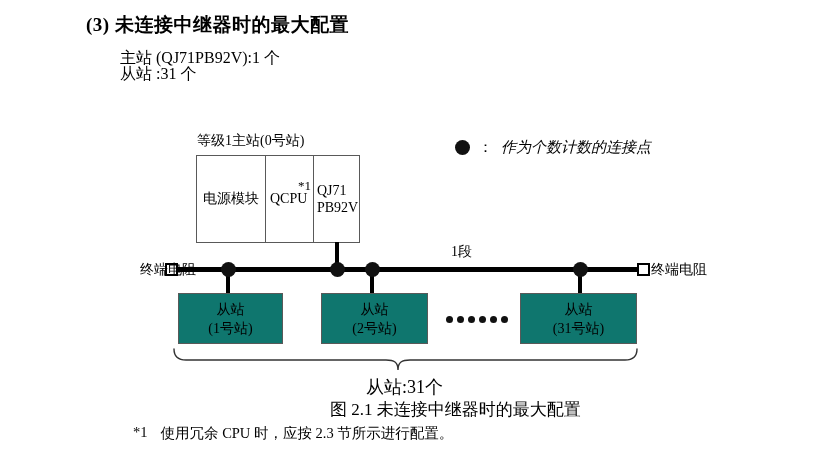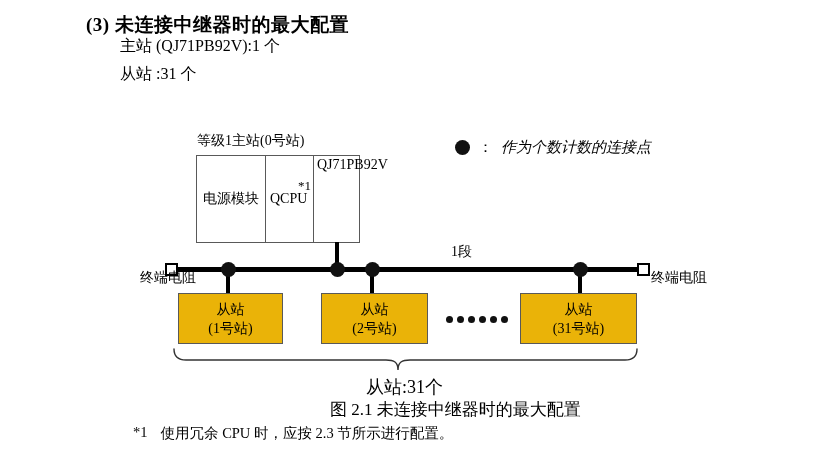--- a/index.html
+++ b/index.html
@@ -3,58 +3,58 @@
 <meta charset="utf-8">
 <style>
   html,body { margin:0; padding:0; background:#fff; }
   .page {
     position:relative; width:821px; height:457px; background:#ffffff;
     font-family:"Liberation Serif","DejaVu Serif",serif; color:#000;
     overflow:hidden;
   }
   .abs { position:absolute; }
   .heading { left:86px; top:12px; font-size:19px; font-weight:bold; letter-spacing:0.5px; white-space:nowrap; }
-  .introline { left:120px; top:36px; font-size:16px; white-space:nowrap; }
+  .introline { left:120px; top:48px; font-size:16px; white-space:nowrap; }
   .introline2 { left:120px; top:64px; font-size:16px; white-space:nowrap; }
 
   .master-label { left:197px; top:132px; font-size:14px; white-space:nowrap;font-family:Liberation Serif, serif; }
   .master-box {
     left:196px; top:155px; width:164px; height:88px;
     border:1px solid #595959; box-sizing:border-box; background:#fff;
     display:flex;
   }
   .cell { box-sizing:border-box; border-right:1px solid #595959; position:relative; font-size:14px; }
   .cell:last-child { border-right:none; }
   .cell-power { width:69px; display:flex; align-items:center; justify-content:center; }
   .cell-cpu { width:48px; }
   .cpu-note { position:absolute; top:22px; right:2px; font-size:13px; }
   .cpu-text { position:absolute; left:4px; top:35px; }
-  .cell-module { width:45px; display:flex; flex-direction:row; padding-left:3px; line-height:17px; }
+  .cell-module { width:45px; display:flex; flex-direction:column; justify-content:center; padding-left:3px; line-height:17px; }
 
   .legend { left:455px; top:138px; display:flex; align-items:center; font-size:15px; white-space:nowrap; }
   .legend-dot { width:15px; height:15px; border-radius:50%; background:#111; margin-right:8px; }
 
   .segment-label { left:451px; top:243px; font-size:14px; white-space:nowrap; }
 
   .bus { left:177px; top:267px; width:461px; height:5px; background:#000; }
   .terminator {
     width:13px; height:13px; box-sizing:border-box;
     border:2px solid #000; background:#fff; top:263px;
   }
   .terminator.left { left:165px; }
   .terminator.right { left:637px; }
-  .term-label { font-size:14px; top:269px; white-space:nowrap; }
+  .term-label { font-size:14px; top:261px; white-space:nowrap; }
   .term-label.left { left:140px; }
   .term-label.right { left:651px; }
 
   .dropline { width:4px; background:#000; }
   .cdot { width:15px; height:15px; border-radius:50%; background:#111; top:262px; }
 
   .slave-box {
-    top:293px; height:51px; border:1px solid #595959; box-sizing:border-box; background:#eab308;
+    top:293px; height:51px; border:1px solid #595959; box-sizing:border-box; background:#0f766e;
     display:flex; flex-direction:column; align-items:center; justify-content:center;
     font-size:14px; line-height:19px; text-align:right;
   }
   .ellipsis { left:446px; top:316px; display:flex; gap:4px; align-items:center; }
   .edot { width:7px; height:7px; border-radius:50%; background:#111; }
 
   .brace-svg { left:172px; top:345px; }
   .slave-total { left:366px; top:375px; font-size:18px; white-space:nowrap; }
   .caption { left:298px; top:398px; font-size:17px; font-weight:normal; white-space:nowrap;margin-left:32px; }
   .footnote { left:133px; top:424px; font-size:14.5px; display:flex; white-space:nowrap; }

